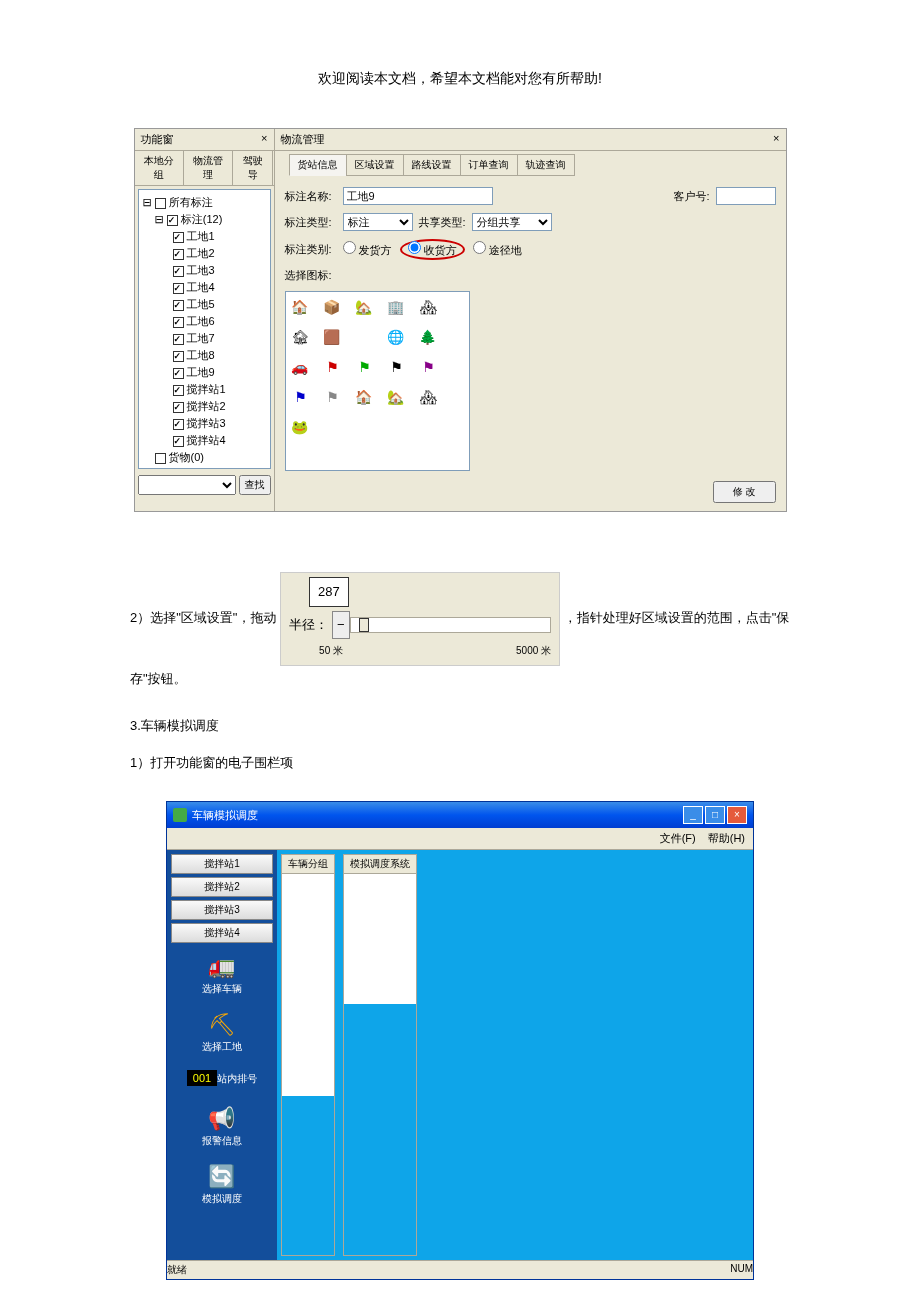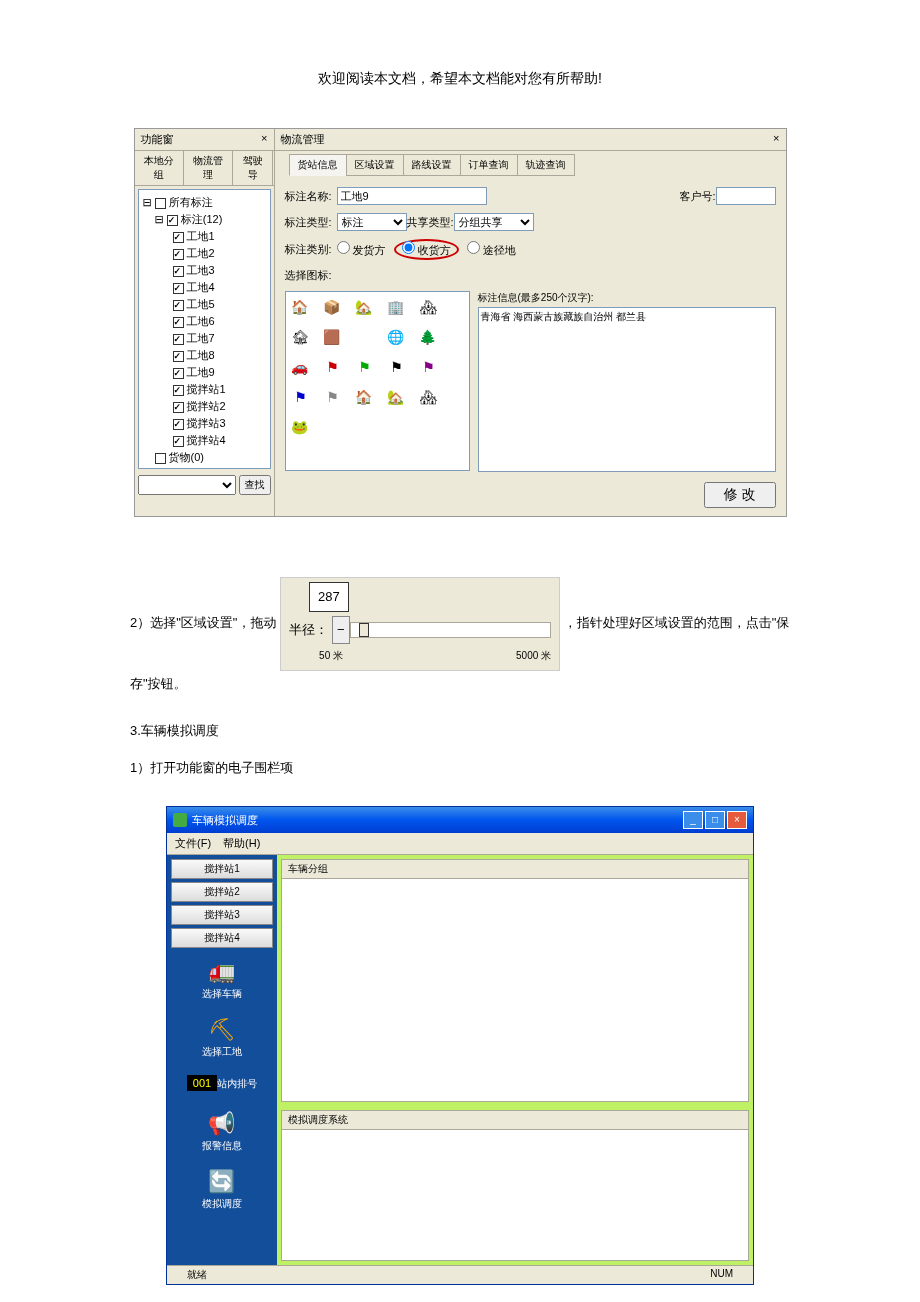--- a/index.html
+++ b/index.html
@@ -21,35 +21,35 @@
     .s1-search { display: flex; padding: 3px; gap: 3px; }
     .s1-search select { flex: 1; font-size: 10px; }
     .s1-search button { font-size: 10px; padding: 1px 4px; text-align: right; }
     
     .s1-right { flex: 1; }
     .s1-right-title { padding: 3px 6px; border-bottom: 1px solid #aca899; display: flex; justify-content: space-between; }
     .s1-right-tabs { display: flex; margin: 3px; padding-left: 11px; }
     .s1-right-tab { padding: 3px 8px; border: 1px solid #aca899; background: #ece9d8; font-size: 10px; margin-right: -1px; }
     .s1-right-tab.active { background: #f5f4f0; border-bottom: 1px solid #f5f4f0; }
     .s1-form { padding: 8px 10px; }
-    .form-row { display: flex; align-items: center; margin-bottom: 8px; }
+    .form-row { display: flex; align-items: center; margin-bottom: 8px; gap: 6px; }
     .form-label { min-width: 52px; }
     .form-input { border: 1px solid #7f9db9; padding: 1px 3px; height: 18px; font-size: 11px; }
     .form-select { border: 1px solid #7f9db9; height: 18px; font-size: 11px; background: #fff; }
     .radio-g { display: flex; gap: 8px; align-items: center; }
     .radio-circle { border: 2px solid #c00; border-radius: 50%; padding: 0 6px; }
     .icon-panel { display: flex; gap: 8px; }
     .icon-grid { background: #fff; border: 1px solid #7f9db9; width: 185px; height: 180px; padding: 6px; }
     .icon-row { display: flex; gap: 14px; margin-bottom: 12px; }
     .icon { width: 18px; height: 18px; display: inline-flex; align-items: center; justify-content: center; font-size: 14px; }
     .textarea-panel { flex: 1; }
     .textarea-label { font-size: 10px; margin-bottom: 2px; }
     .textarea { background: #fff; border: 1px solid #7f9db9; height: 165px; padding: 2px; font-size: 10px; }
     .btn-row { text-align: right; margin-top: 10px; }
-    .btn { padding: 2px 18px; font-size: 14px; }
+    .btn { padding: 2px 18px; font-size: 10px; }
     
     
     .slider-box { display: inline-block; border: 1px solid #ccc; background: #ece9d8; padding: 4px 8px; vertical-align: middle; width: 280px; }
     .slider-val { border: 1px solid #333; padding: 1px 8px; background: #fff; margin-left: 20px; display: inline-block; }
     .slider-row { display: flex; align-items: center; margin-top: 4px; }
     .slider-label { margin-right: 4px; }
     .slider-track { flex: 1; height: 16px; border: 1px solid #aca899; background: #fff; position: relative; }
     .slider-thumb { position: absolute; left: 8px; top: 0; width: 10px; height: 14px; background: #ece9d8; border: 1px solid #333; }
     .slider-range { display: flex; justify-content: space-between; font-size: 10px; margin-top: 2px; padding-left: 30px; }
     
@@ -57,32 +57,32 @@
     .section-title { font-size: 13px; margin: 15px 0; }
     
     
     .screenshot2 { width: 588px; margin: 13px auto; border: 1px solid #003399; font-size: 11px; }
     .s2-titlebar { background: linear-gradient(to bottom, #3a8de8, #0055ee, #003dd1); color: #fff; padding: 4px 6px; display: flex; align-items: center; justify-content: space-between; }
     .s2-title-left { display: flex; align-items: center; gap: 5px; }
     .s2-recycle { width: 14px; height: 14px; background: #4a4; border-radius: 2px; }
     .s2-winbtns { display: flex; gap: 2px; }
     .s2-winbtn { width: 20px; height: 18px; border: 1px solid #fff; background: #3a8de8; color: #fff; font-size: 10px; text-align: center; line-height: 16px; }
     .s2-winbtn.close { background: #e55a3c; }
-    .s2-menubar { background: #ece9d8; padding: 3px 8px; display: flex; gap: 12px; border-bottom: 1px solid #aca899; }
+    .s2-menubar { background: #ece9d8; padding: 3px 8px; display: flex; gap: 12px; border-bottom: 1px solid #aca899; justify-content: flex-end; }
     .s2-body { display: flex; height: 410px; }
     .s2-sidebar { width: 110px; background: #134e9b; padding: 4px; }
     .s2-side-btn { background: linear-gradient(#fafafa,#dcdcdc); border: 1px solid #888; padding: 2px 0; text-align: center; margin-bottom: 3px; font-size: 10px; }
     .s2-side-item { text-align: center; color: #fff; padding: 8px 0; font-size: 10px; }
     .s2-side-icon { font-size: 22px; display: block; margin-bottom: 2px; }
-    .s2-main { flex: 1; background: #bef264; display: flex; flex-direction: column; }
+    .s2-main { flex: 1; background: #0ea5e9; display: flex; }
     .s2-panel { margin: 4px; border: 1px solid #aca899; }
     .s2-panel-title { padding: 2px 6px; background: #ece9d8; border-bottom: 1px solid #aca899; font-size: 10px; }
     .s2-panel-body1 { height: 222px; background: #fff; }
     .s2-panel-body2 { height: 130px; background: #fff; }
-    .s2-status { background: #ece9d8; border-top: 1px solid #aca899; padding: 2px 20px; display: flex; justify-content: space-between; font-size: 10px; }
+    .s2-status { background: #ece9d8; border-top: 1px solid #aca899; padding: 2px 0; display: flex; justify-content: space-between; font-size: 10px; }
   </style>
 </head>
 <body>
 
 <div class="doc-header">欢迎阅读本文档，希望本文档能对您有所帮助!</div>
 
 <div class="screenshot1">
   <div class="s1-left">
     <div class="s1-left-title">
       <span>功能窗</span>
@@ -182,24 +182,20 @@
               <span class="icon" style="color:#00c">⚑</span>
               <span class="icon" style="color:#888">⚑</span>
               <span class="icon">🏠</span>
               <span class="icon">🏡</span>
               <span class="icon">🏘</span>
             </div>
           <div class="icon-row">
               <span class="icon">🐸</span>
             </div>
         </div>
-        <div class="textarea-panel">
-          <div class="textarea-label">标注信息(最多250个汉字):</div>
-          <div class="textarea">青海省 海西蒙古族藏族自治州 都兰县</div>
-        </div>
       </div>
       <div class="btn-row">
         <button class="btn">修 改</button>
       </div>
     </div>
   </div>
 </div>
 
 <div class="para">
   <span>2）选择"区域设置"，拖动</span>

